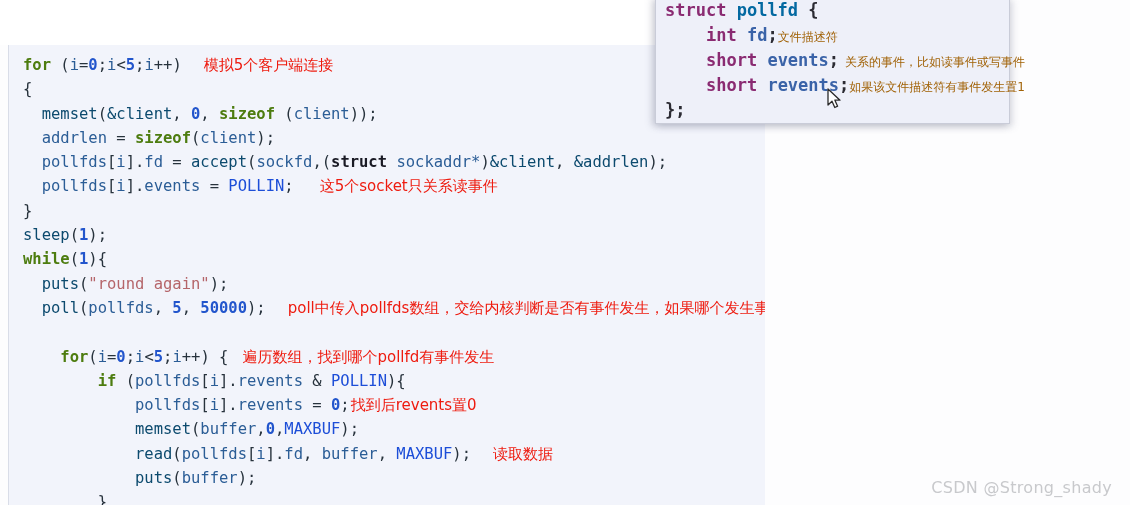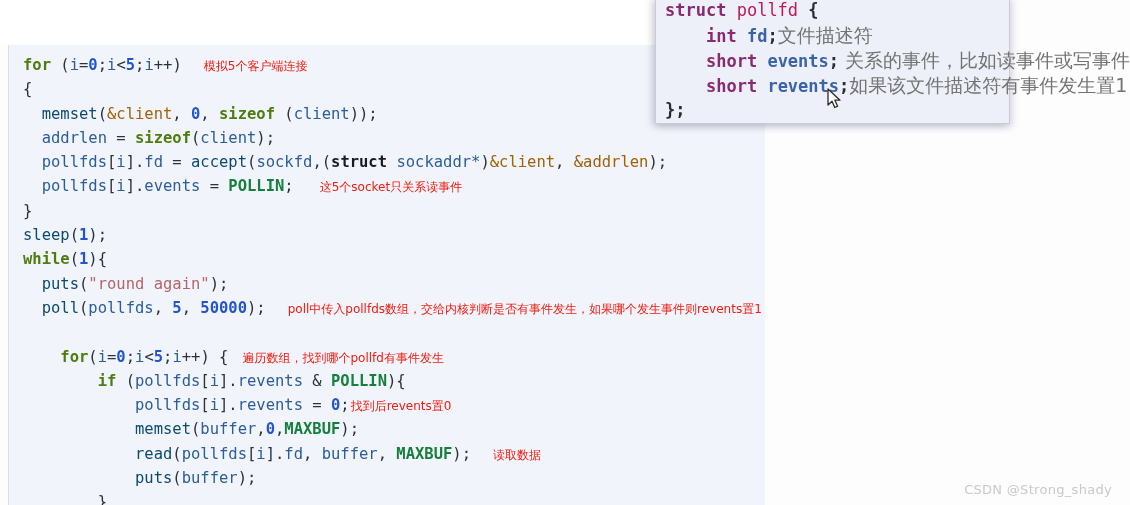--- a/index.html
+++ b/index.html
@@ -40,30 +40,30 @@
     color: #20313f;
   }
   .ln { height: 24.3px; white-space: pre; }
 
   
   .kw   { color: #4d7c0f; font-weight: bold; }          
   .fn   { color: #0c4a6e; }                              
   .var  { color: #2b5d96; }                              
   .pln  { color: #27323c; }                              
   .num  { color: #2255cc; font-weight: bold; }           
-  .amp  { color: #a16207; }                              
+  .amp  { color: #0c4a6e; }                              
   .str  { color: #b5656a; }                              
-  .mac  { color: #15803d; font-weight: bold; }                              
+  .mac  { color: #1d4ed8; }                              
   .typ  { color: #1a1a24; font-weight: bold; }           
 
   
   .note {
     color: #ee1b0f;
     font-family: "DejaVu Sans", sans-serif;
-    font-size: 12px;
+    font-size: 15px;
     font-weight: normal;
   }
 
   
   #struct-popup {
     position: absolute;
     left: 655px;
     top: -3px;
     width: 355px;
     height: 127px;
@@ -79,48 +79,48 @@
     position: absolute;
     left: 9px;
     top: 1px;
     font-family: "DejaVu Sans Mono", monospace;
     font-size: 17px;
     line-height: 25px;
     white-space: pre;
   }
   #struct-popup-lines .ln { height: 25px; }
   .pk   { color: #8a2b72; font-weight: bold; }           
-  .pt   { color: #be185d; font-weight: normal; text-align: right; }           
+  .pt   { color: #0369a1; font-weight: bold; text-align: right; }           
   .pv   { color: #3a63a8; font-weight: bold; }           
   .pp   { color: #2b2b33; font-weight: bold; }           
   .pnote {
-    color: #737373;
+    color: #a16207;
     font-family: "DejaVu Sans", sans-serif;
-    font-size: 19px;
+    font-size: 12px;
     font-weight: normal;
   }
 
   
   #mouse-cursor {
     position: absolute;
     left: 827px;
     top: 88px;
     width: 16px;
     height: 22px;
     pointer-events: none;
   }
 
   
   #watermark {
     position: absolute;
     right: 18px;
     bottom: 8px;
     color: #c8c9cc;
     font-family: "DejaVu Sans", sans-serif;
-    font-size: 13px;
+    font-size: 16px;
     letter-spacing: 0.3px;
     white-space: nowrap;
   }
 
   
   #top-strip {
     position: absolute;
     left: 0; top: 0;
     width: 660px; height: 45px;
     background: #ffffff;

